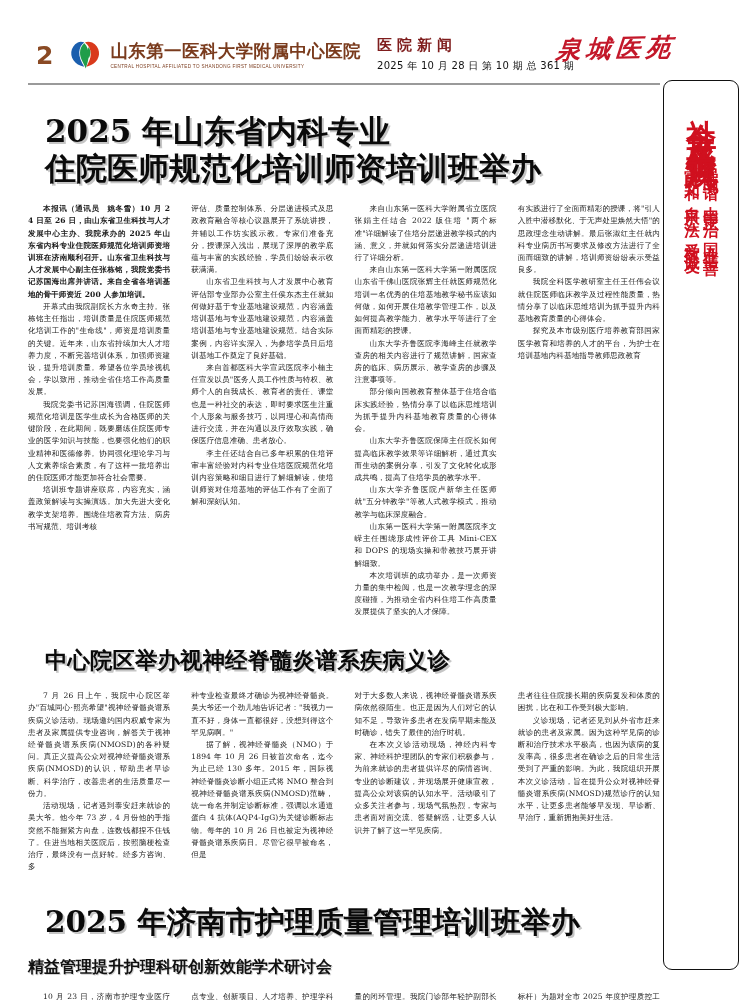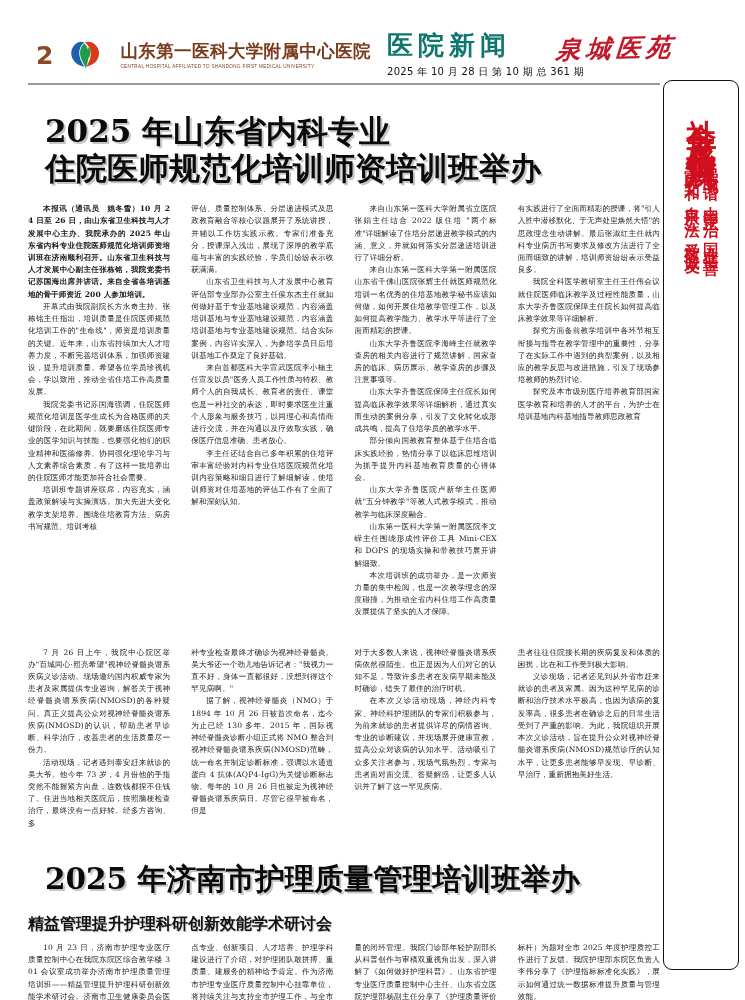--- a/index.html
+++ b/index.html
@@ -24,36 +24,36 @@
     margin-left:36px;
     font-size:25px;font-weight:bold;color:#8a4a24;
     font-family:"DejaVu Sans","Liberation Sans",sans-serif;
     line-height:1;
   }
   .logo-mark{
     width:36px;height:38px;margin-left:14px;flex:none;
     display:block;
   }
   .hosp-names{
-    margin-left:17px;display:flex;flex-direction:column;justify-content:center;
+    margin-left:7px;display:flex;flex-direction:column;justify-content:center;
   }
   .hosp-cn{
     font-size:17.5px;font-weight:bold;color:#7a3b1d;letter-spacing:.4px;
     font-family:"DejaVu Sans",sans-serif;line-height:1.05;white-space:nowrap;
   }
   .hosp-en{
     font-size:4.6px;color:#7a3b1d;letter-spacing:.35px;margin-top:2.5px;
     font-family:"Liberation Sans",sans-serif;white-space:nowrap;
     transform:scaleY(1.25);transform-origin:left top;
   }
   .section-block{
     margin-left:16px;display:flex;flex-direction:column;justify-content:center;
   }
   .section-title{
-    font-size:26px;font-weight:bold;color:#0f766e;letter-spacing:5px;
+    font-size:15px;font-weight:bold;color:#7f1d1d;letter-spacing:5px;
     font-family:"DejaVu Sans",sans-serif;line-height:1.1;white-space:nowrap;
   }
   .section-date{
     font-size:10px;color:#111;margin-top:5px;letter-spacing:.3px;
     font-family:"DejaVu Sans",sans-serif;white-space:nowrap;
   }
   .brand-cal{
     position:absolute;left:556px;top:32px;
     font-size:25px;color:#c3182a;font-weight:bold;
     font-family:"DejaVu Serif","Liberation Serif",serif;
@@ -111,21 +111,21 @@
   .hl-2{font-size:22.5px;letter-spacing:0px;}
   .hl-3{font-size:29.5px;letter-spacing:0px;}
   .subhead{
     font-family:Liberation Sans, sans-serif;
     font-weight:bold;font-size:16px;color:#111;
     margin-top:1px;letter-spacing:0px;line-height:1.2;
     text-shadow:1px 1px 0 rgba(160,160,160,.45);
   }
 
   .cols{
-    display:flex;gap:21px;margin-top:9px;
+    display:flex;gap:21px;margin-top:15px;
   }
   .col{
     flex:1 1 0;min-width:0;
   }
   .col p{
     margin:0;
     font-family:"DejaVu Serif","Liberation Serif",serif;
     font-size:7.55px;
     line-height:1.62;
     color:#1a1a1a;
@@ -206,38 +206,40 @@
         <div class="col">
           <p class="noindent">评估、质量控制体系、分层递进模式及思政教育融合等核心议题展开了系统讲授，并辅以工作坊实践示教。专家们准备充分，授课深入浅出，展现了深厚的教学底蕴与丰富的实践经验，学员们纷纷表示收获满满。</p>
           <p>山东省卫生科技与人才发展中心教育评估部专业部办公室主任侯东杰主任就如何做好基于专业基地建设规范，内容涵盖培训基地与专业基地建设规范，内容涵盖培训基地与专业基地建设规范。结合实际案例，内容详实深入，为参培学员日后培训基地工作奠定了良好基础。</p>
           <p>来自首都医科大学宣武医院李小楠主任宣发以员"医务人员工作性质与特权、教师个人的自我成长、教育者的责任、课堂也是一种社交的表达，即时要求医生注重个人形象与服务技巧，以同理心和高情商进行交流，并在沟通以及疗效取实践，确保医疗信息准确、患者放心。</p>
           <p>李主任还结合自己多年积累的住培评审丰富经验对内科专业住培医院规范化培训内容策略和细目进行了解细解读，使培训师资对住培基地的评估工作有了全面了解和深刻认知。</p>
         </div>
         <div class="col">
           <p>来自山东第一医科大学附属省立医院张娟主任结合 2022 版住培 "两个标准"详细解读了住培分层递进教学模式的内涵、意义，并就如何落实分层递进培训进行了详细分析。</p>
           <p>来自山东第一医科大学第一附属医院山东省千佛山医院张辉主任就医师规范化培训一名优秀的住培基地教学秘书应该如何做，如何开展住培教学管理工作，以及如何提高教学能力、教学水平等进行了全面而精彩的授课。</p>
           <p>山东大学齐鲁医院李海峰主任就教学查房的相关内容进行了规范讲解，国家查房的临床、病历展示、教学查房的步骤及注意事项等。</p>
+          <p>部分倾向国教教育整体基于住培合临床实践经验，热情分享了以临床思维培训为抓手提升内科基地教育质量的心得体会。</p>
           <p>山东大学齐鲁医院保障主任院长如何提高临床教学效果等详细解析，通过真实而生动的案例分享，引发了文化转化或形成共鸣，提高了住培学员的教学水平。</p>
-          <p>部分倾向国教教育整体基于住培合临床实践经验，热情分享了以临床思维培训为抓手提升内科基地教育质量的心得体会。</p>
           <p>山东大学齐鲁医院卢新华主任医师就"五分钟教学"等教人式教学模式，推动教学与临床深度融合。</p>
           <p>山东第一医科大学第一附属医院李文嵘主任围绕形成性评价工具 Mini-CEX 和 DOPS 的现场实操和带教技巧展开讲解细致。</p>
           <p>本次培训班的成功举办，是一次师资力量的集中检阅，也是一次教学理念的深度碰撞，为推动全省内科住培工作高质量发展提供了坚实的人才保障。</p>
         </div>
         <div class="col">
           <p class="noindent">有实践进行了全面而精彩的授课，将"引人入胜中潜移默化、于无声处里焕然大悟"的思政理念生动讲解。最后张淑红主任就内科专业病历书写要求及修改方法进行了全面而细致的讲解，培训师资纷纷表示受益良多。</p>
-          <p>我院全科医学教研室主任王任伟会议就住院医师临床教学及过程性能质量，山东大学齐鲁医院保障主任院长如何提高临床教学效果等详细解析。</p>
-          <p>探究方面备前教学培训中各环节相互衔接与指导在教学管理中的重要性，分享了在实际工作中遇到的典型案例，以及相应的教学反思与改进措施，引发了现场参培教师的热烈讨论。</p>
+          <p>我院全科医学教研室主任王任伟会议就住院医师临床教学及过程性能质量，热情分享了以临床思维培训为抓手提升内科基地教育质量的心得体会。</p>
           <p>探究及本市级别医疗培养教育部国家医学教育和培养的人才的平台，为护士在培训基地内科基地指导教师思政教育</p>
         </div>
       </div>
     </div>
 
     <div class="hr-sep"></div>
 
     <div class="article" style="margin-top:18px;">
+      <div class="headline hl-2">
+        <div>中心院区举办视神经脊髓炎谱系疾病义诊</div>
+      </div>
       <div class="cols">
         <div class="col">
           <p>7 月 26 日上午，我院中心院区举办"百城同心·照亮希望"视神经脊髓炎谱系疾病义诊活动。现场邀约国内权威专家为患者及家属提供专业咨询，解答关于视神经脊髓炎谱系疾病(NMOSD)的各种疑问。真正义提高公众对视神经脊髓炎谱系疾病(NMOSD)的认识，帮助患者早诊断、科学治疗，改善患者的生活质量尽一份力。</p>
           <p>活动现场，记者遇到泰安赶来就诊的吴大爷。他今年 73 岁，4 月份他的手指突然不能握紧方向盘，连数钱都捏不住钱了。住进当地相关医院后，按照脑梗检查治疗，最终没有一点好转。经多方咨询、多</p>
         </div>
         <div class="col">
           <p class="noindent">种专业检查最终才确诊为视神经脊髓炎。吴大爷还一个劲儿地告诉记者："我视力一直不好，身体一直都很好，没想到得这个罕见病啊。"</p>
           <p>据了解，视神经脊髓炎（NMO）于 1894 年 10 月 26 日被首次命名，迄今为止已经 130 多年。2015 年，国际视神经脊髓炎诊断小组正式将 NMO 整合到视神经脊髓炎谱系疾病(NMOSD)范畴，统一命名并制定诊断标准，强调以水通道蛋白 4 抗体(AQP4-IgG)为关键诊断标志物。每年的 10 月 26 日也被定为视神经脊髓炎谱系疾病日。尽管它很早被命名，但是</p>
         </div>
         <div class="col">

